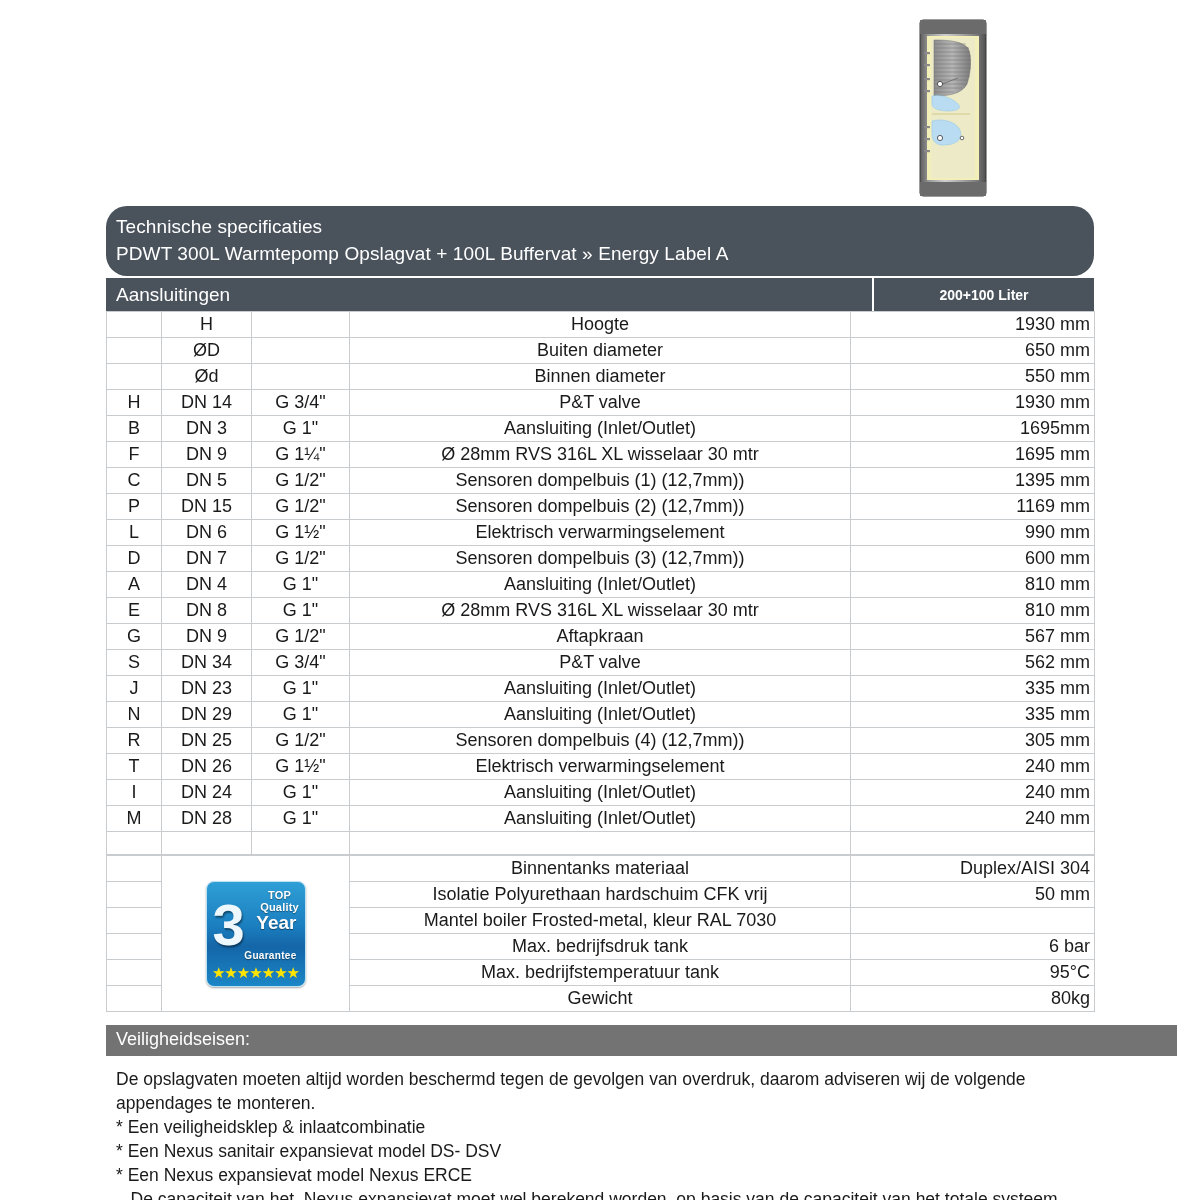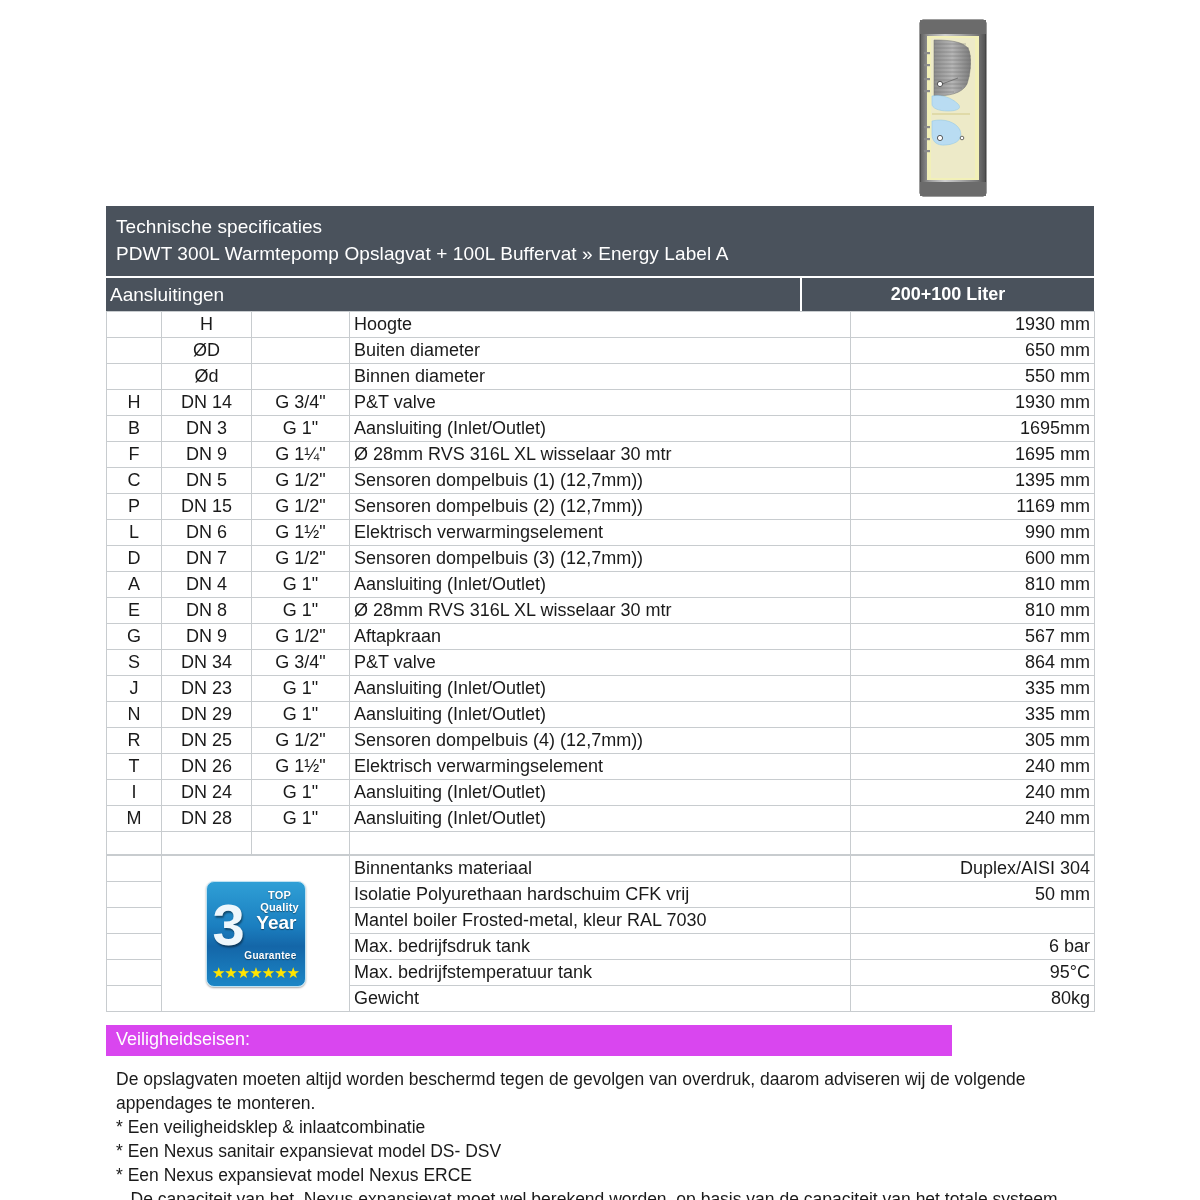--- a/index.html
+++ b/index.html
@@ -32,51 +32,52 @@
     left: 106px;
     top: 206px;
     width: 988px;
   }
 
   
   .title-block {
     background: #4a525c;
     color: #ffffff;
     padding: 7px 0 9px 10px;
+    border-radius: 21px;
   }
   .title-line {
     font-size: 19px;
     line-height: 27px;
     letter-spacing: .1px;
     white-space: nowrap;
   }
 
   
   .subhead-row {
     display: flex;
     background: #4a525c;
     color: #ffffff;
     height: 33px;
     align-items: center;
     border-top: 2px solid #ffffff;
   }
   .subhead-left {
     flex: 1 1 auto;
-    padding-left: 4px;
+    padding-left: 10px;
     font-size: 19px;
   }
   .subhead-div {
     width: 2px;
     background: #ffffff;
     height: 33px;
   }
   .subhead-right {
-    width: 292px;
+    width: 220px;
     text-align: center;
-    font-size: 18px;
+    font-size: 14px;
     font-weight: bold;
   }
 
   
   table.spec {
     border-collapse: collapse;
     width: 988px;
     table-layout: fixed;
   }
   table.spec td {
@@ -87,21 +88,21 @@
     vertical-align: middle;
     background: #ffffff;
   }
   col.c-letter { width: 55px; }
   col.c-dn     { width: 90px; }
   col.c-thread { width: 98px; }
   col.c-desc   { width: 501px; }
   col.c-val    { width: 244px; }
 
   td.letter, td.dn, td.thread { text-align: center; }
-  td.desc  { text-align: left;  padding-left: 8px; }
+  td.desc  { text-align: center;  padding-left: 8px; }
   td.val   { text-align: right; }
 
   tr.spacer td { height: 22px; }
   tr.spacer td.desc, tr.spacer td.val { border-left: 1px solid #c8cccf; }
 
   
   td.badge-cell {
     border: 1px solid #c8cccf;
     background: #ffffff;
     padding: 0;
@@ -168,25 +169,25 @@
     text-align: center;
     color: #ffe400;
     font-size: 15px;
     letter-spacing: -1px;
     line-height: 15px;
   }
 
   
   .safety-head {
     margin-top: 13px;
-    background: #d946ef;
+    background: #737373;
     color: #ffffff;
     font-size: 18px;
     padding: 4px 0 6px 10px;
-    width: 846px;
+    width: 1071px;
     box-sizing: border-box;
   }
   .safety-body {
     padding-top: 11px;
     padding-left: 10px;
   }
   .safety-body p {
     margin: 0;
     font-size: 17.5px;
     line-height: 24px;
@@ -373,21 +374,21 @@
           <td class="dn">DN 9</td>
           <td class="thread">G 1/2"</td>
           <td class="desc">Aftapkraan</td>
           <td class="val">567 mm</td>
         </tr>
         <tr>
           <td class="letter">S</td>
           <td class="dn">DN 34</td>
           <td class="thread">G 3/4"</td>
           <td class="desc">P&amp;T valve</td>
-          <td class="val">864 mm</td>
+          <td class="val">562 mm</td>
         </tr>
         <tr>
           <td class="letter">J</td>
           <td class="dn">DN 23</td>
           <td class="thread">G 1"</td>
           <td class="desc">Aansluiting (Inlet/Outlet)</td>
           <td class="val">335 mm</td>
         </tr>
         <tr>
           <td class="letter">N</td>

